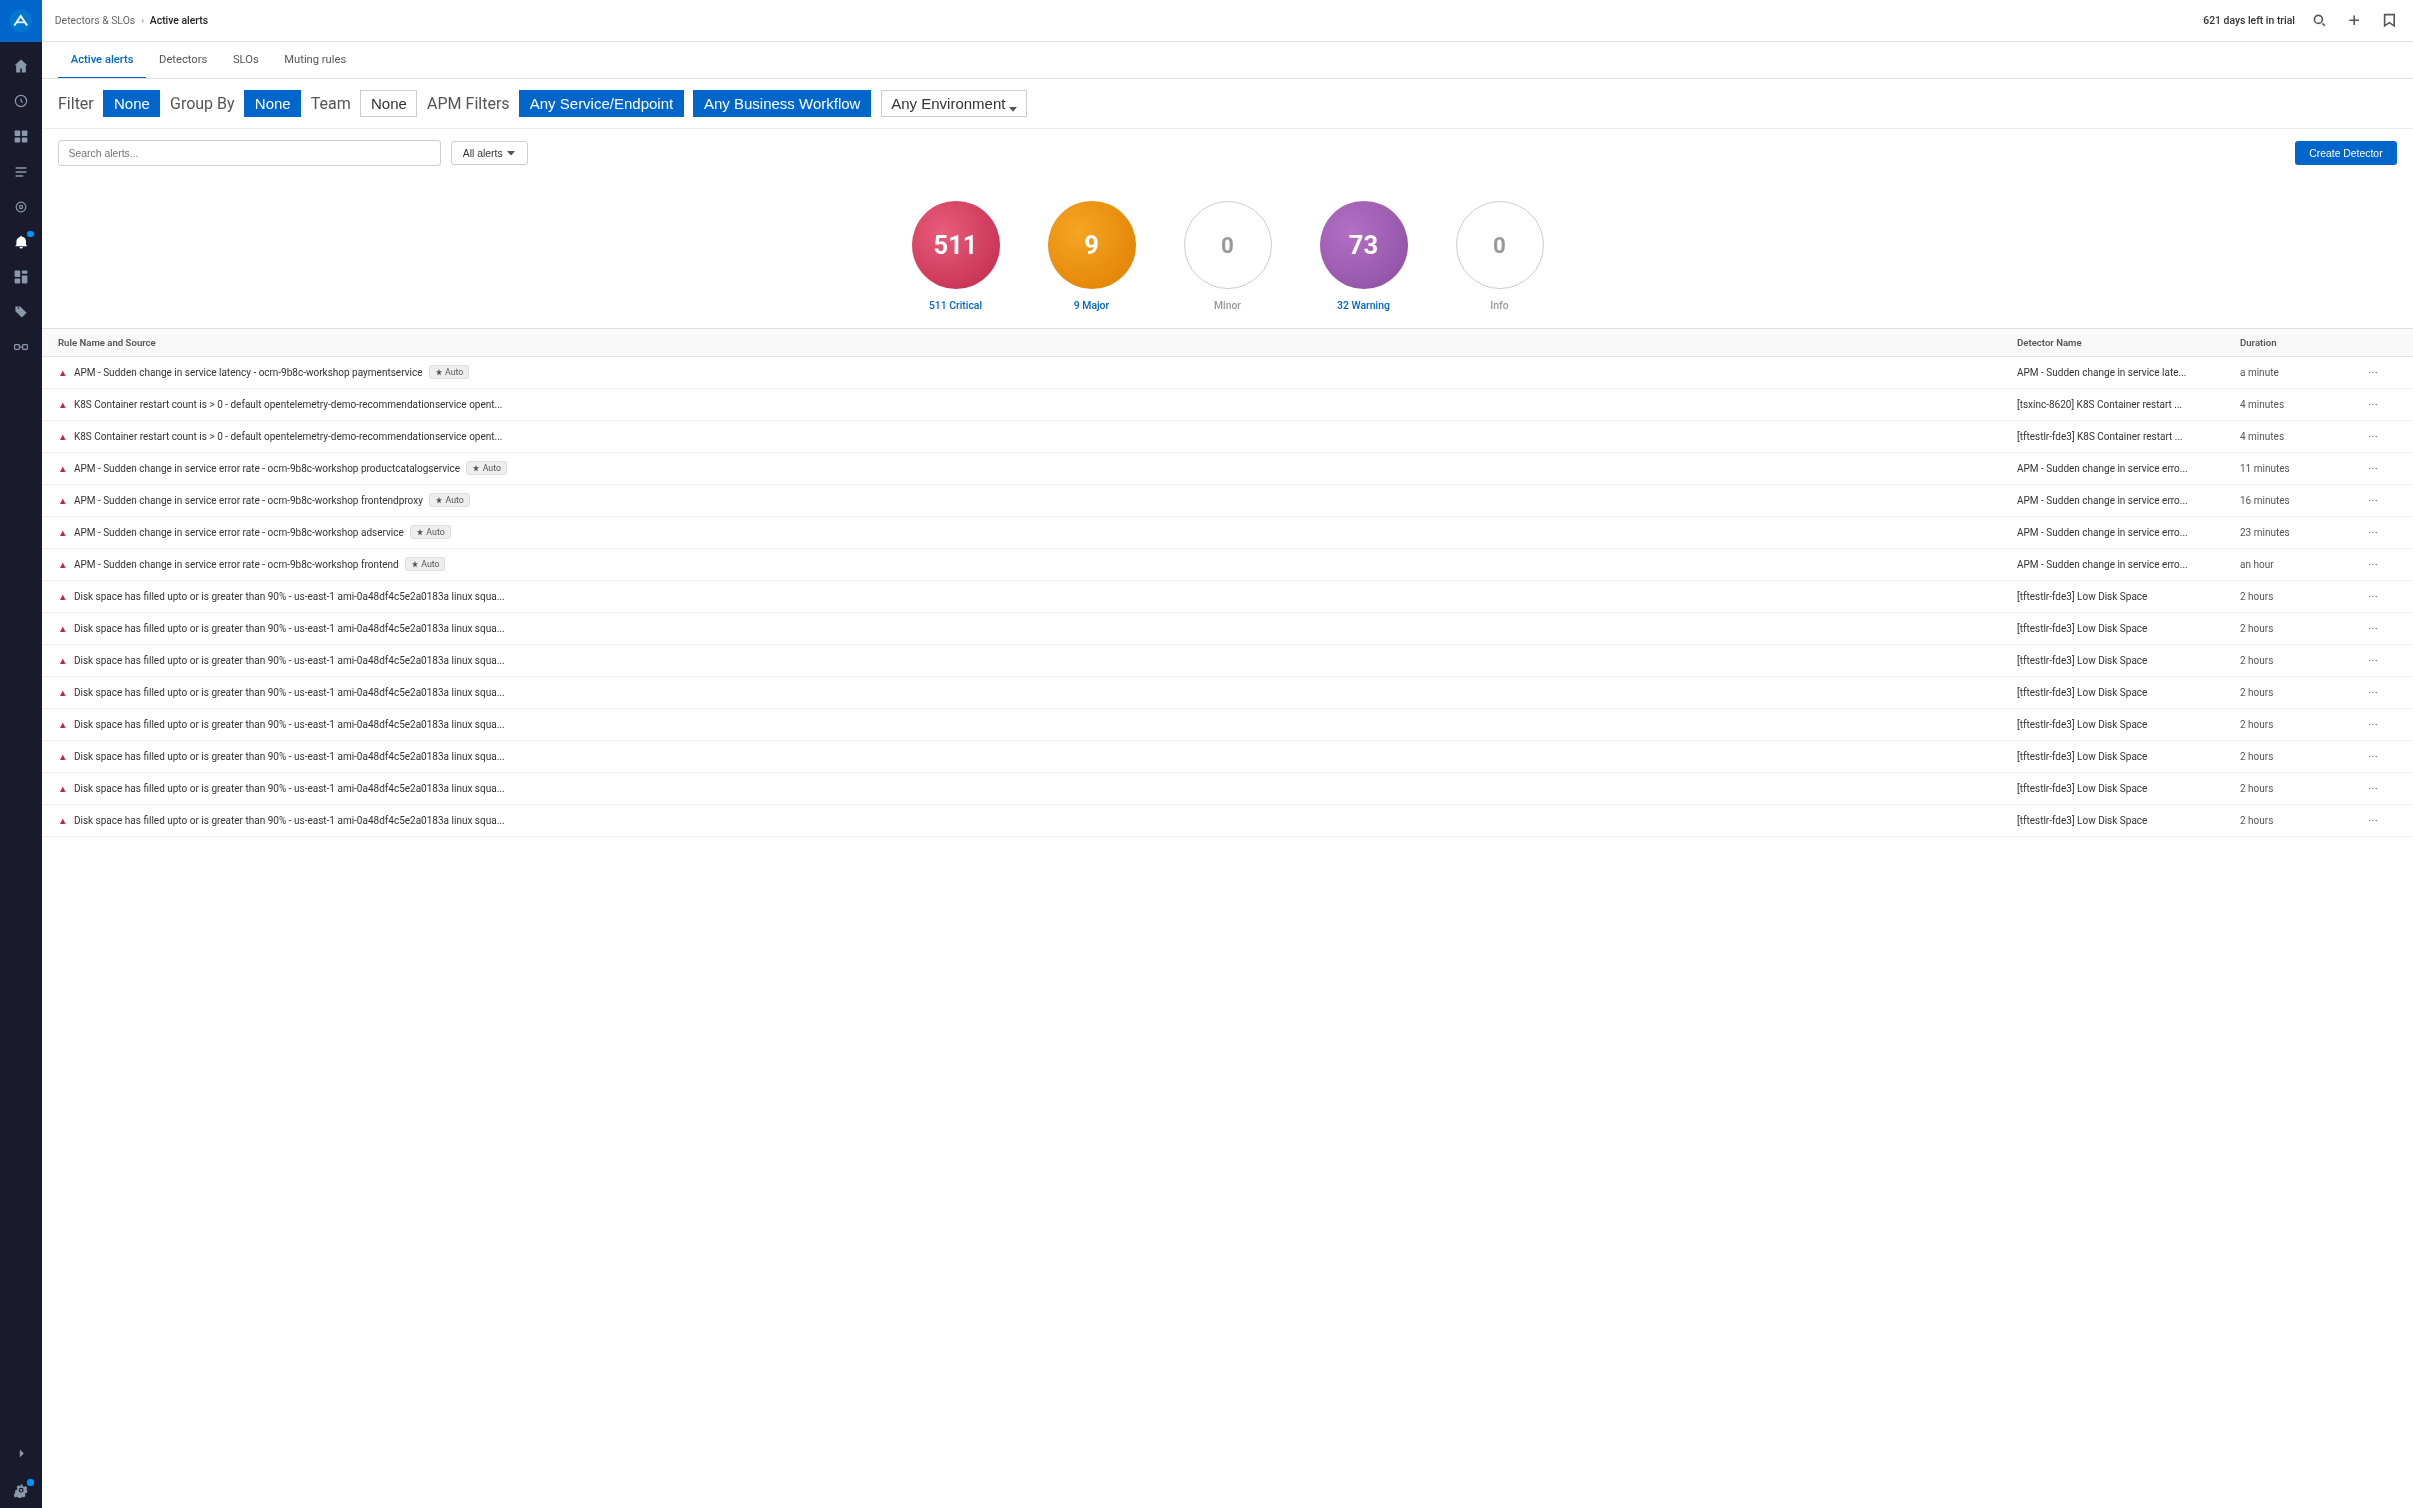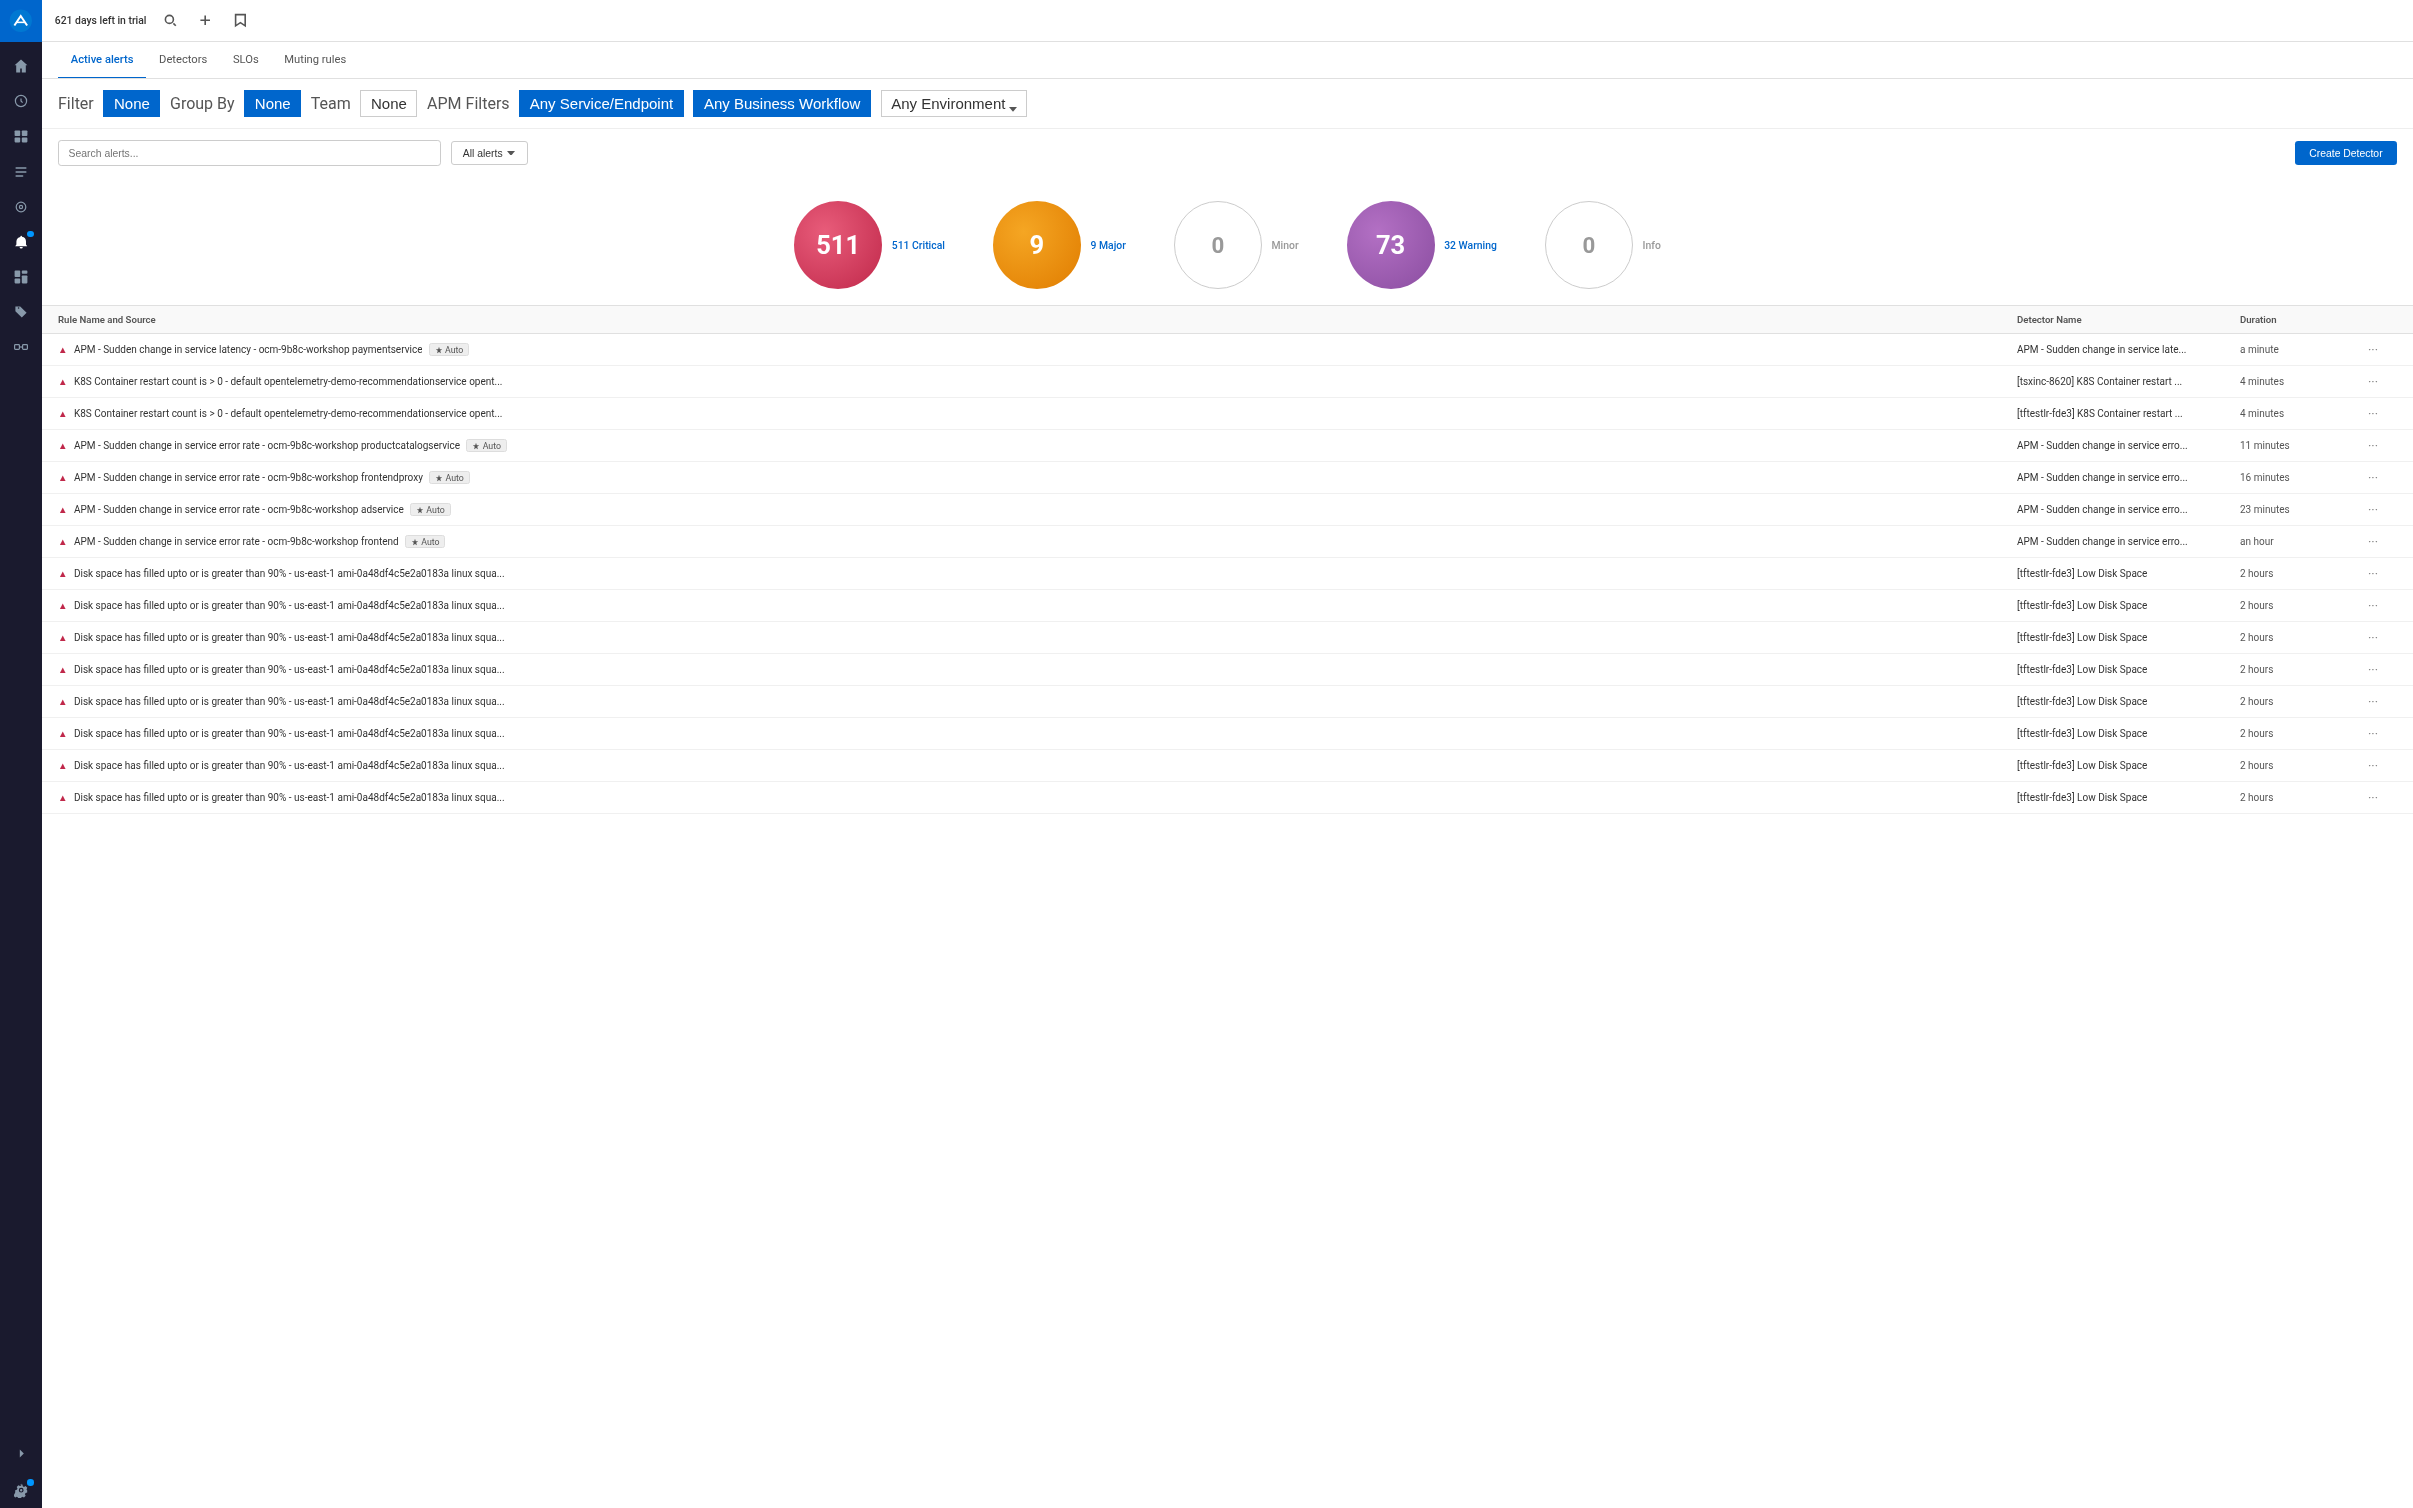--- a/index.html
+++ b/index.html
@@ -45,21 +45,21 @@
     .filter-btn.active-blue { background: #0066cc; color: #fff; border-color: #0066cc; }
 
     
     .search-area { display: flex; align-items: center; gap: 9.6px; padding: 11.2px 16px; background: #fff; }
     .search-input { flex: 1; max-width: 383px; padding: 6.4px 9.6px; border: 0.8px solid #ccc; border-radius: 3.2px; font-size: 10.4px; color: #333; background: #fff; }
     .all-alerts-btn { display: flex; align-items: center; gap: 4.8px; padding: 5.6px 11.2px; border: 0.8px solid #ccc; border-radius: 3px; font-size: 10.4px; cursor: pointer; background: #fff; color: #333; }
     .create-detector-btn { margin-left: auto; padding: 6.4px 14.4px; background: #0066cc; color: #fff; border: none; border-radius: 3.2px; font-size: 10.4px; cursor: pointer; font-weight: 500; }
 
     
     .alert-summary { display: flex; justify-content: center; gap: 48px; padding: 24px 16px 16px; background: #fff; }
-    .alert-circle-item { display: flex; flex-direction: row; align-items: center; gap: 9.6px; cursor: pointer; }
+    .alert-circle-item { display: flex; flex-direction: column; align-items: center; gap: 9.6px; cursor: pointer; }
     .alert-circle { width: 88px; height: 88px; border-radius: 50%; display: flex; align-items: center; justify-content: center; font-size: 25.5px; font-weight: 700; color: #fff; }
     .alert-circle.critical { background: radial-gradient(circle at 35% 35%, #e85c7a, #c0284a); }
     .alert-circle.major { background: radial-gradient(circle at 35% 35%, #f5a623, #e07c00); }
     .alert-circle.minor { background: transparent; border: 1.6px solid #ccc; color: #999; font-size: 22.3px; }
     .alert-circle.warning { background: radial-gradient(circle at 35% 35%, #b370c4, #8a4da0); }
     .alert-circle.info { background: transparent; border: 1.6px solid #ccc; color: #999; font-size: 22.3px; }
     .alert-label { font-size: 10.4px; color: #0066cc; font-weight: 500; }
     .alert-label.muted { color: #999; }
 
     
@@ -155,20 +155,25 @@
           <path d="M9 12a3 3 0 1 0 0-6 3 3 0 0 0 0 6zm0-1.5a1.5 1.5 0 1 1 0-3 1.5 1.5 0 0 1 0 3zM7.5 2h3l.5 2 1.5.866 2-1 2.12 2.12-1 2L16.5 9v3l-2 .5-.866 1.5 1 2-2.12 2.12-2-1-1.5.866-.5 2h-3l-.5-2-1.5-.866-2 1-2.12-2.12 1-2L1.5 12V9l2-.5.866-1.5-1-2L5.5 2.88l2 1 1.5-.866.5-2z"></path>
         </svg>
       <div class="dot"></div>
     </div>
   </div>
 </div>
 
 <div class="main">
 
   <div class="topbar">
+    <div class="topbar-breadcrumb">
+      <span class="parent">Detectors &amp; SLOs</span>
+      <span style="color:#999; margin: 0 3.2px;">›</span>
+      <span class="current">Active alerts</span>
+    </div>
     <div class="topbar-actions">
       <span class="trial-badge">621 days left in trial</span>
       <div class="topbar-icon">
         <svg width="14.4" height="14.4" viewBox="0 0 18 18" fill="none" stroke="currentColor" stroke-width="2">
             <circle cx="8" cy="8" r="5"></circle>
             <path d="M13 13l3 3"></path>
           </svg>
       </div>
       <div class="topbar-icon">
         <svg width="14.4" height="14.4" viewBox="0 0 18 18" fill="none" stroke="currentColor" stroke-width="2">

